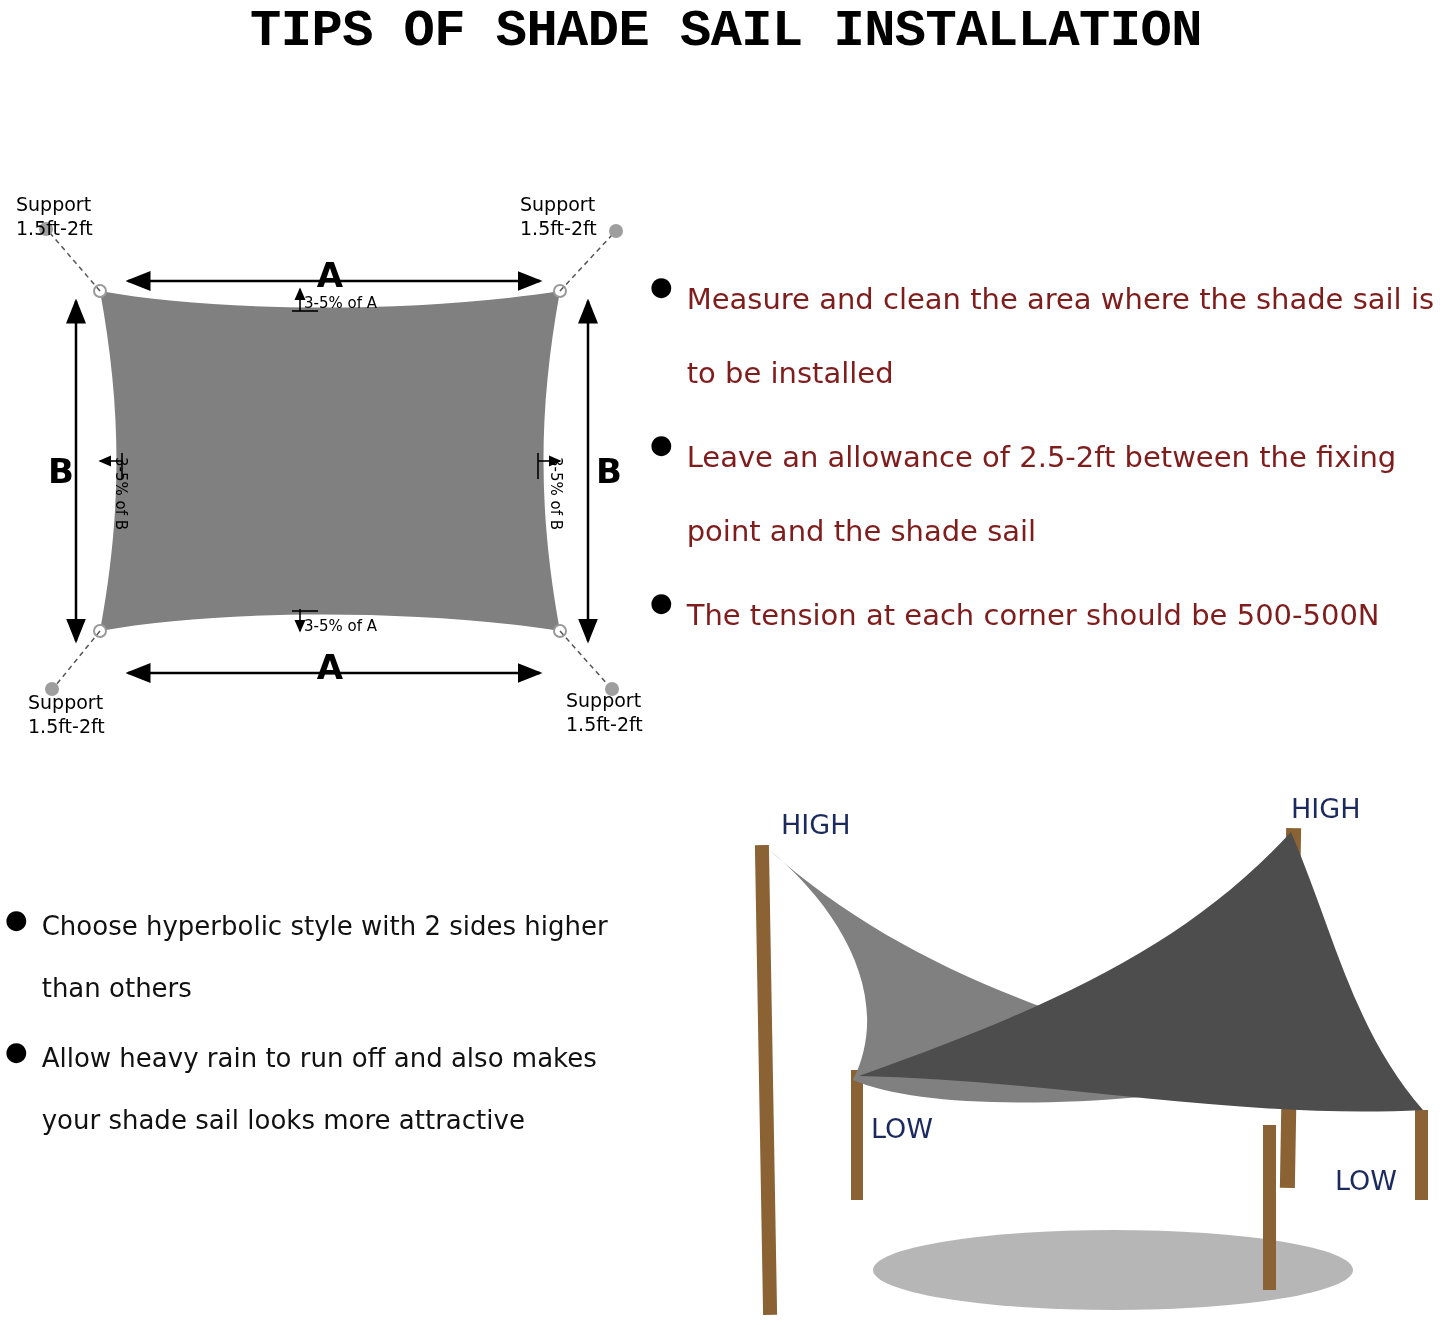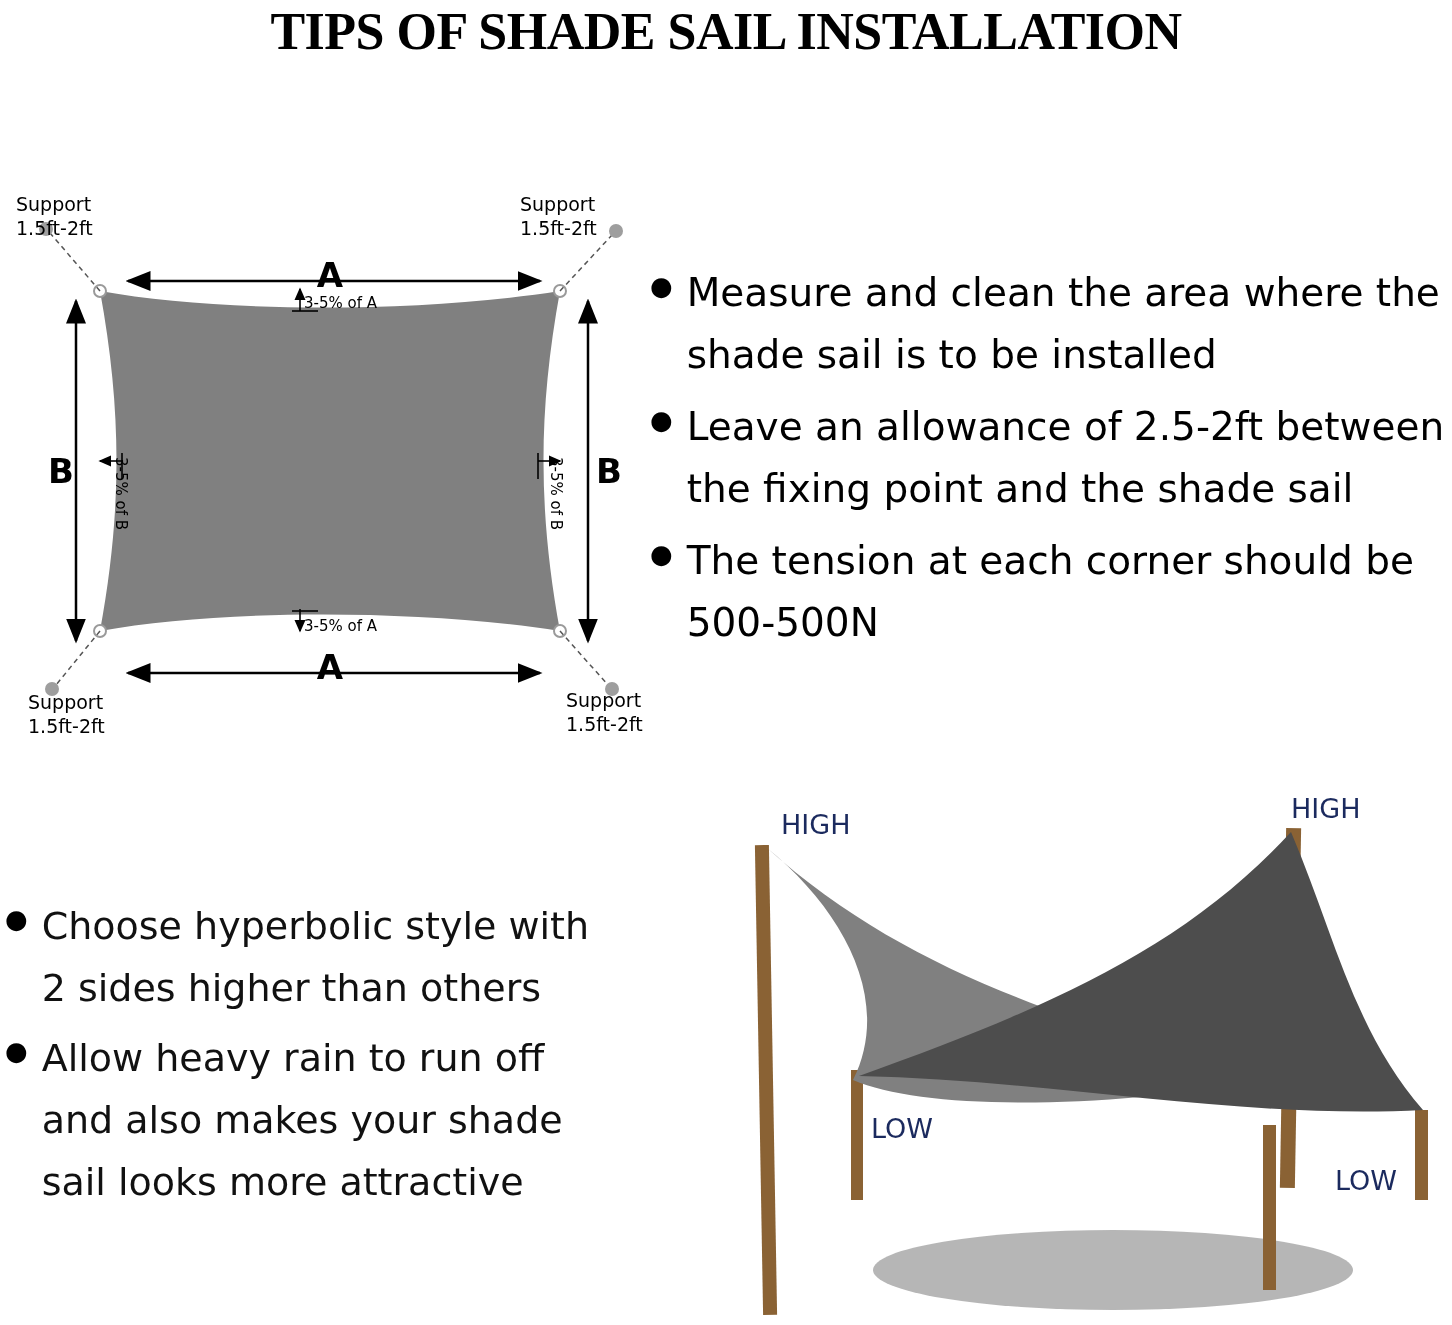--- a/index.html
+++ b/index.html
@@ -14,21 +14,21 @@
     font-family: "DejaVu Sans", sans-serif;
     color: #000000;
     overflow: hidden;
   }
   .page-title {
     position: absolute;
     top: 2px;
     left: 0;
     width: 1452px;
     text-align: center;
-    font-family: Liberation Serif, serif;
+    font-family: Liberation Mono, monospace;
     font-weight: bold;
     font-size: 52px;
     letter-spacing: -0.5px;
     color: #000;
     white-space: nowrap;
   }
 
   
   .diagram-top {
     position: absolute;
@@ -52,23 +52,23 @@
     margin-bottom: 10px;
   }
   .tips-list .dot {
     font-size: 26px;
     line-height: 48px;
     margin-right: 14px;
     flex: 0 0 auto;
     color: #000;
   }
   .tips-list .txt {
-    font-size: 39px;
-    line-height: 62px;
-    color: #000000;
+    font-size: 29px;
+    line-height: 74px;
+    color: #7f1d1d;
     font-family: "DejaVu Sans", sans-serif;
   }
 
   
   .bottom-list {
     position: absolute;
     left: 5px;
     top: 895px;
     width: 620px;
   }
@@ -78,21 +78,21 @@
     margin-bottom: 8px;
   }
   .bottom-list .dot {
     font-size: 26px;
     line-height: 48px;
     margin-right: 14px;
     flex: 0 0 auto;
     color: #000;
   }
   .bottom-list .txt {
-    font-size: 38px;
+    font-size: 26px;
     line-height: 62px;
     color: #111;
   }
 
   
   .diagram-bottom {
     position: absolute;
     left: 663px;
     top: 780px;
     width: 812px;

